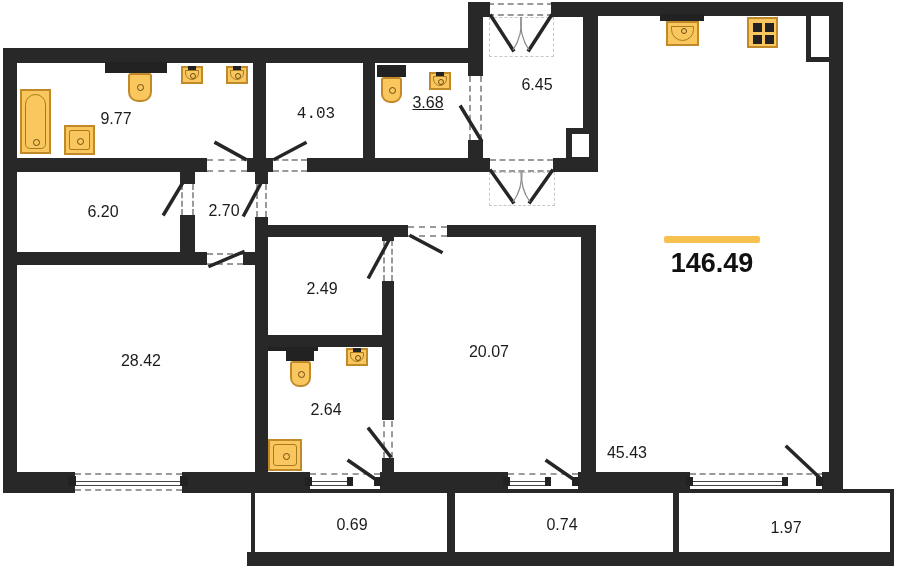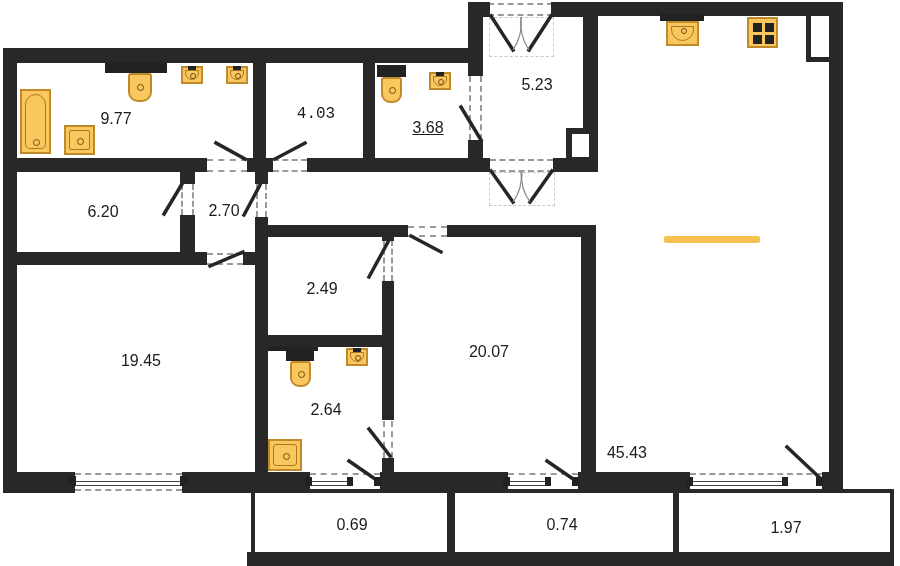--- a/index.html
+++ b/index.html
@@ -206,29 +206,30 @@
       <rect x="545" y="477" width="6" height="9"></rect>
       <rect x="572" y="477" width="7" height="9"></rect>
       <rect x="686" y="477" width="7" height="9"></rect>
       <rect x="782" y="477" width="6" height="9"></rect>
       <rect x="816" y="477" width="7" height="9"></rect>
     </g>
   </svg>
 
   <div class="rlabel" style="left:76px;top:111px;width:80px;">9.77</div>
   <div class="rlabel" style="left:276px;top:106px;width:80px;font-family:Liberation Mono, monospace;">4.03</div>
-  <div class="rlabel" style="left:388px;top:120px;width:80px;text-decoration:underline;">3.68</div>
-  <div class="rlabel" style="left:497px;top:77px;width:80px;">5.23</div>
+  <div class="rlabel" style="left:388px;top:95px;width:80px;text-decoration:underline;">3.68</div>
+  <div class="rlabel" style="left:497px;top:77px;width:80px;">6.45</div>
   <div class="rlabel" style="left:63px;top:204px;width:80px;">6.20</div>
   <div class="rlabel" style="left:184px;top:203px;width:80px;">2.70</div>
-  <div class="rlabel" style="left:91px;top:353px;width:100px;">19.45</div>
+  <div class="rlabel" style="left:91px;top:353px;width:100px;">28.42</div>
   <div class="rlabel" style="left:282px;top:281px;width:80px;">2.49</div>
   <div class="rlabel" style="left:439px;top:344px;width:100px;">20.07</div>
   <div class="rlabel" style="left:286px;top:402px;width:80px;">2.64</div>
   <div class="rlabel" style="left:577px;top:445px;width:100px;">45.43</div>
 
   <div class="accentline" style="left:664px;top:236px;width:96px;height:7px;"></div>
+  <div class="total-label" style="left:642px;top:250px;width:140px;">146.49</div>
 
   <div class="rlabel" style="left:302px;top:517px;width:100px;">0.69</div>
   <div class="rlabel" style="left:512px;top:517px;width:100px;">0.74</div>
   <div class="rlabel" style="left:736px;top:520px;width:100px;">1.97</div>
 
 </div>
 
 </body></html>

